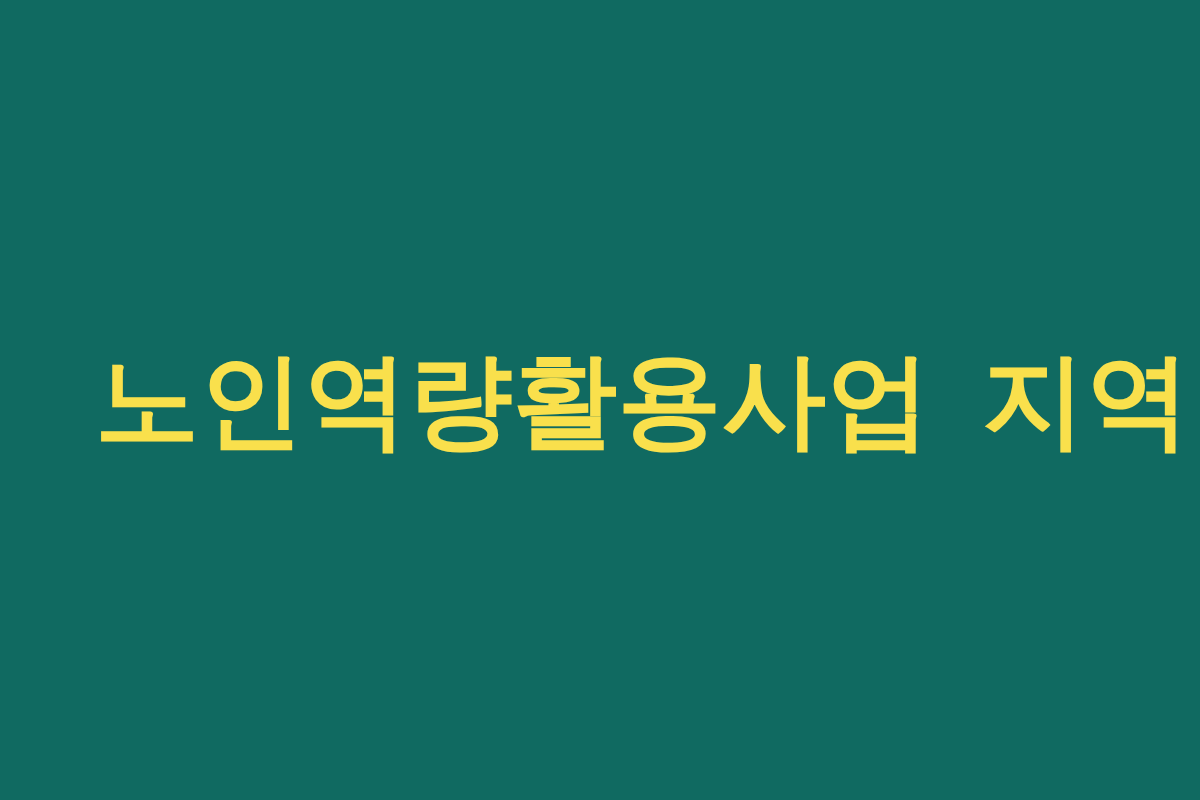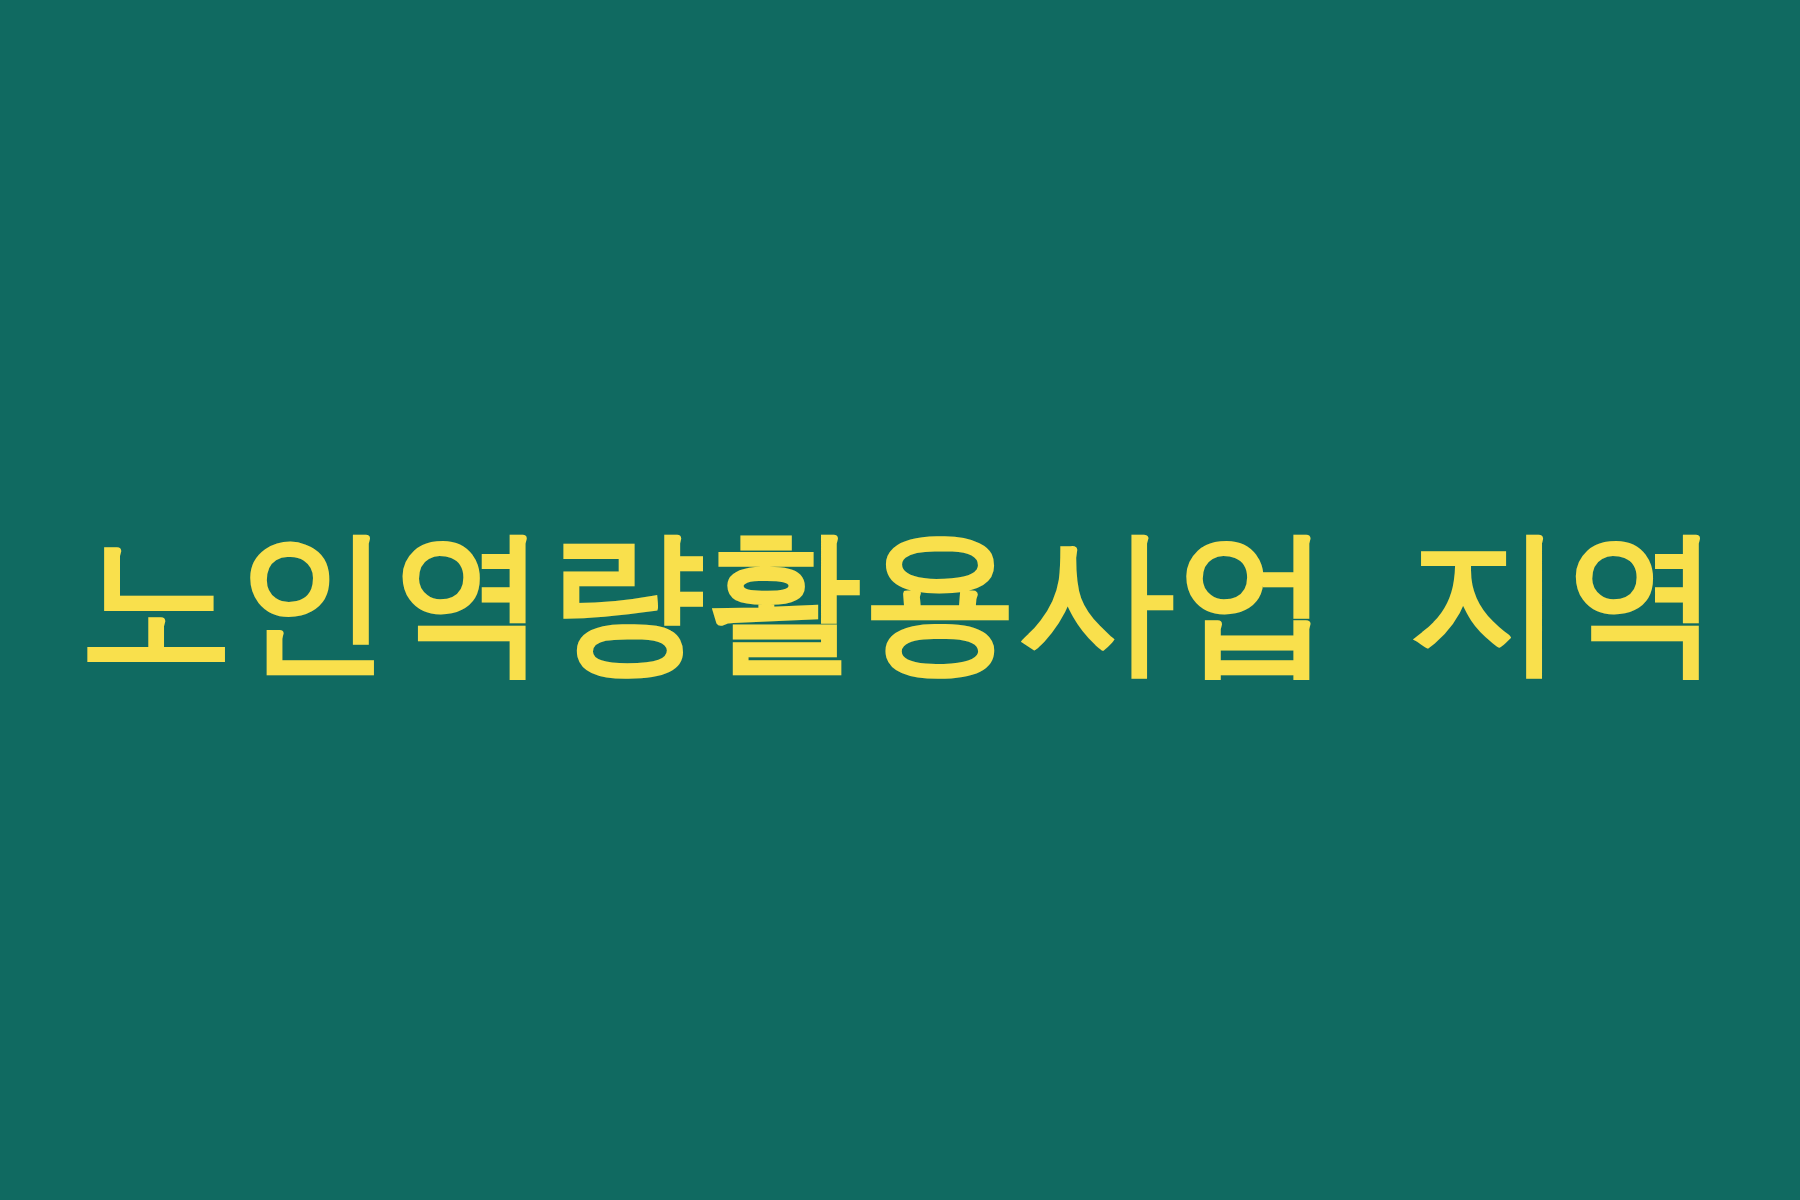--- a/index.html
+++ b/index.html
@@ -25,21 +25,20 @@
     justify-content: center;
     box-sizing: border-box;
   }
 
   #headline-block {
     width: 1010px;
     text-align: center;
     display: flex;
     flex-direction: column;
     justify-content: center;
-    align-items: center;
     gap: 0px;
   }
 
   .headline-line {
     display: block;
     color: #f9e04c;
     font-family: "DejaVu Sans", "Liberation Sans", sans-serif;
     font-weight: 700;
     font-size: 104px;
     line-height: 132px;

